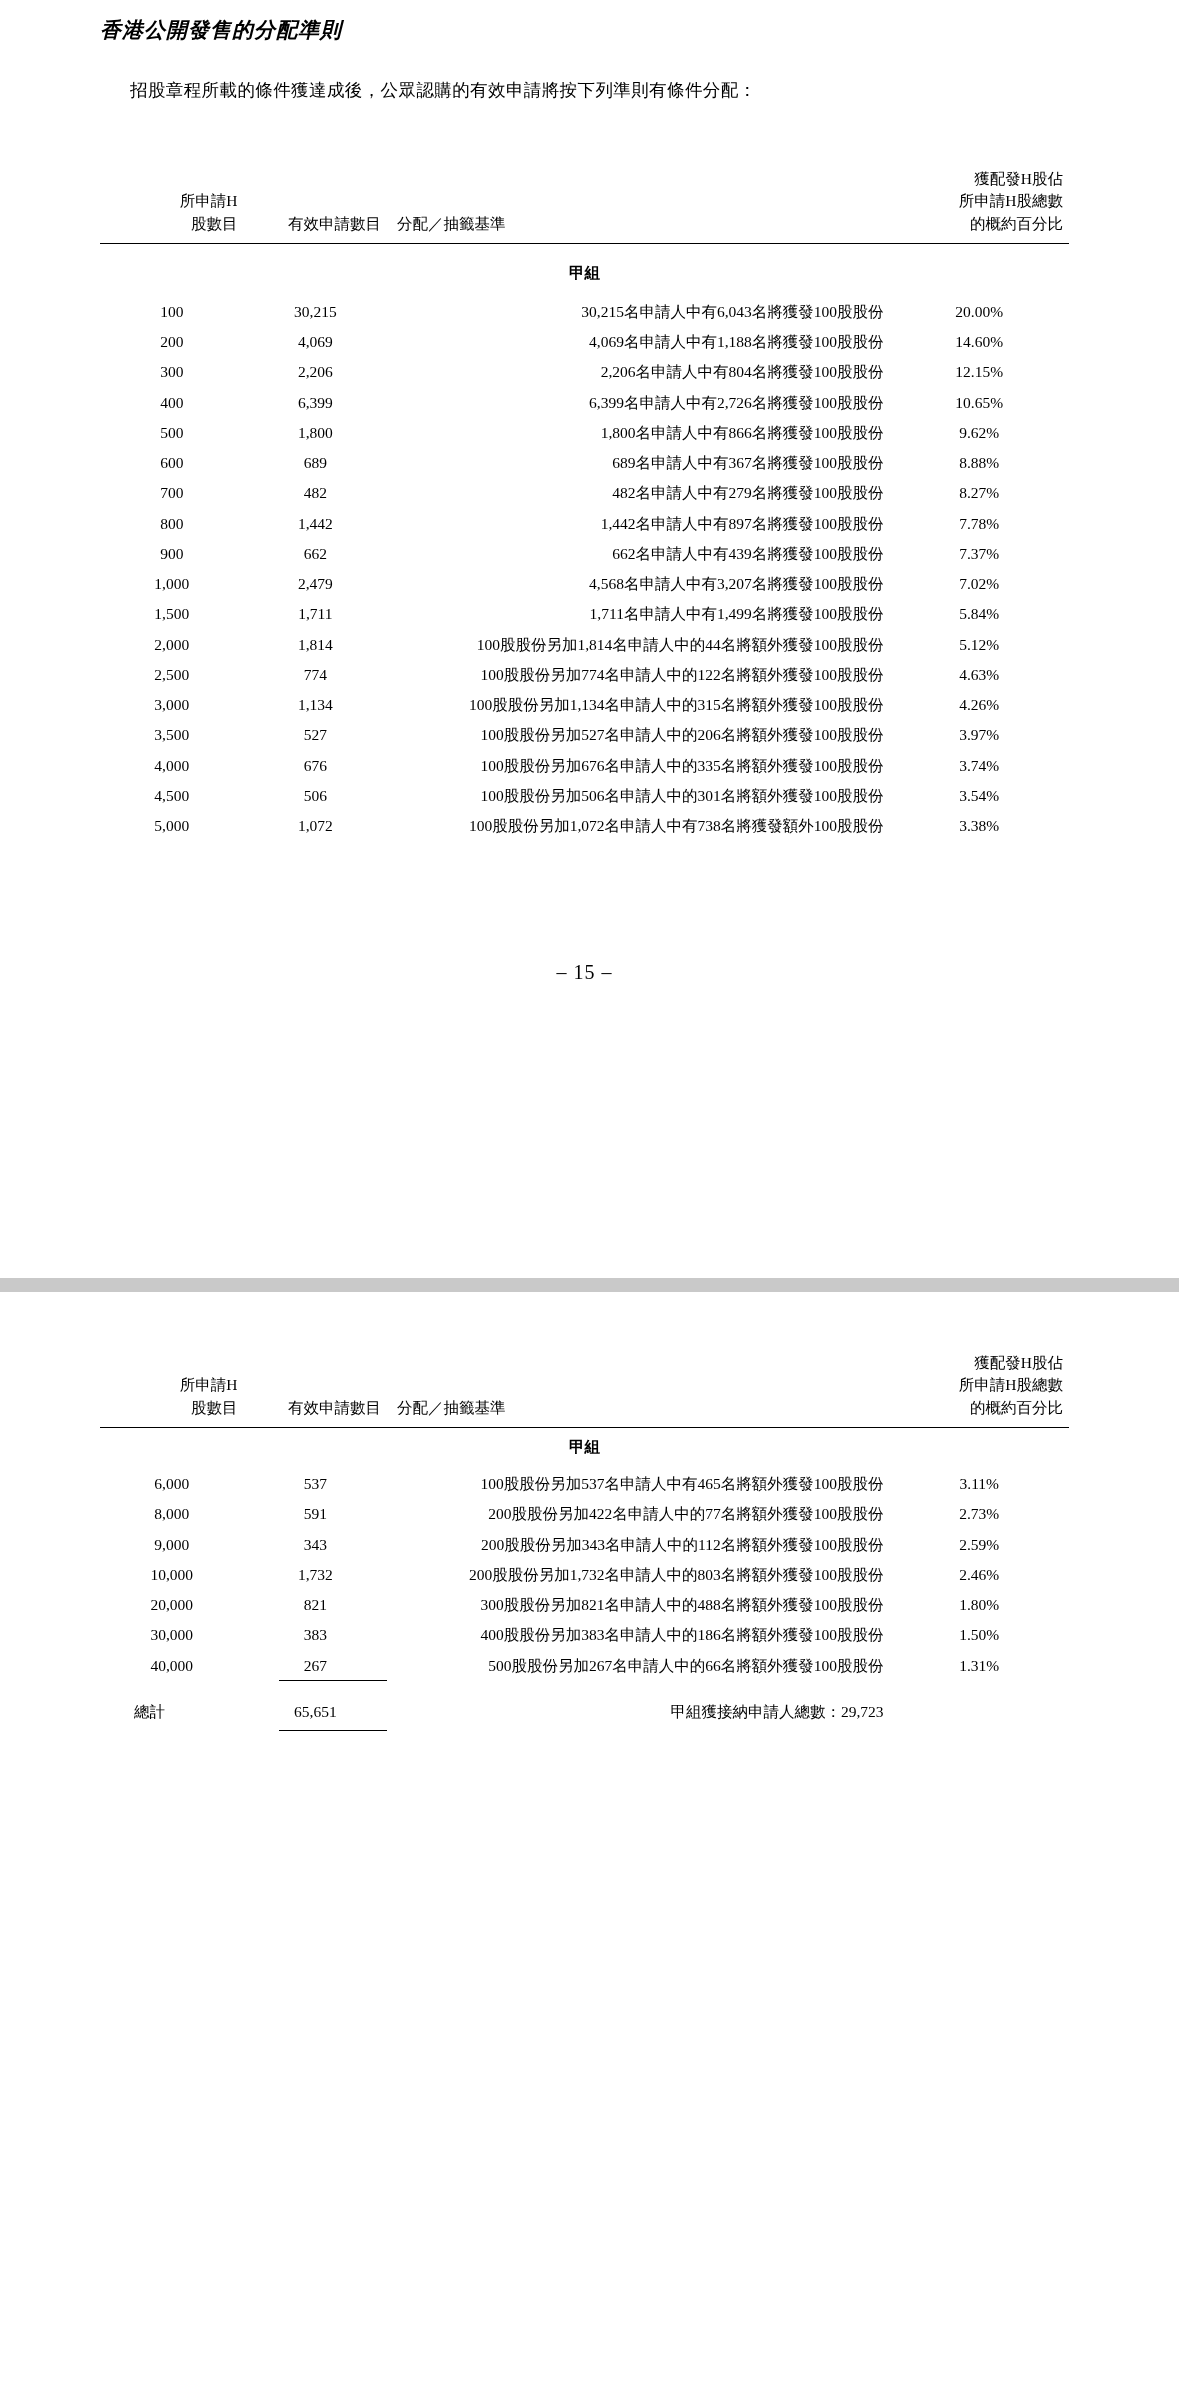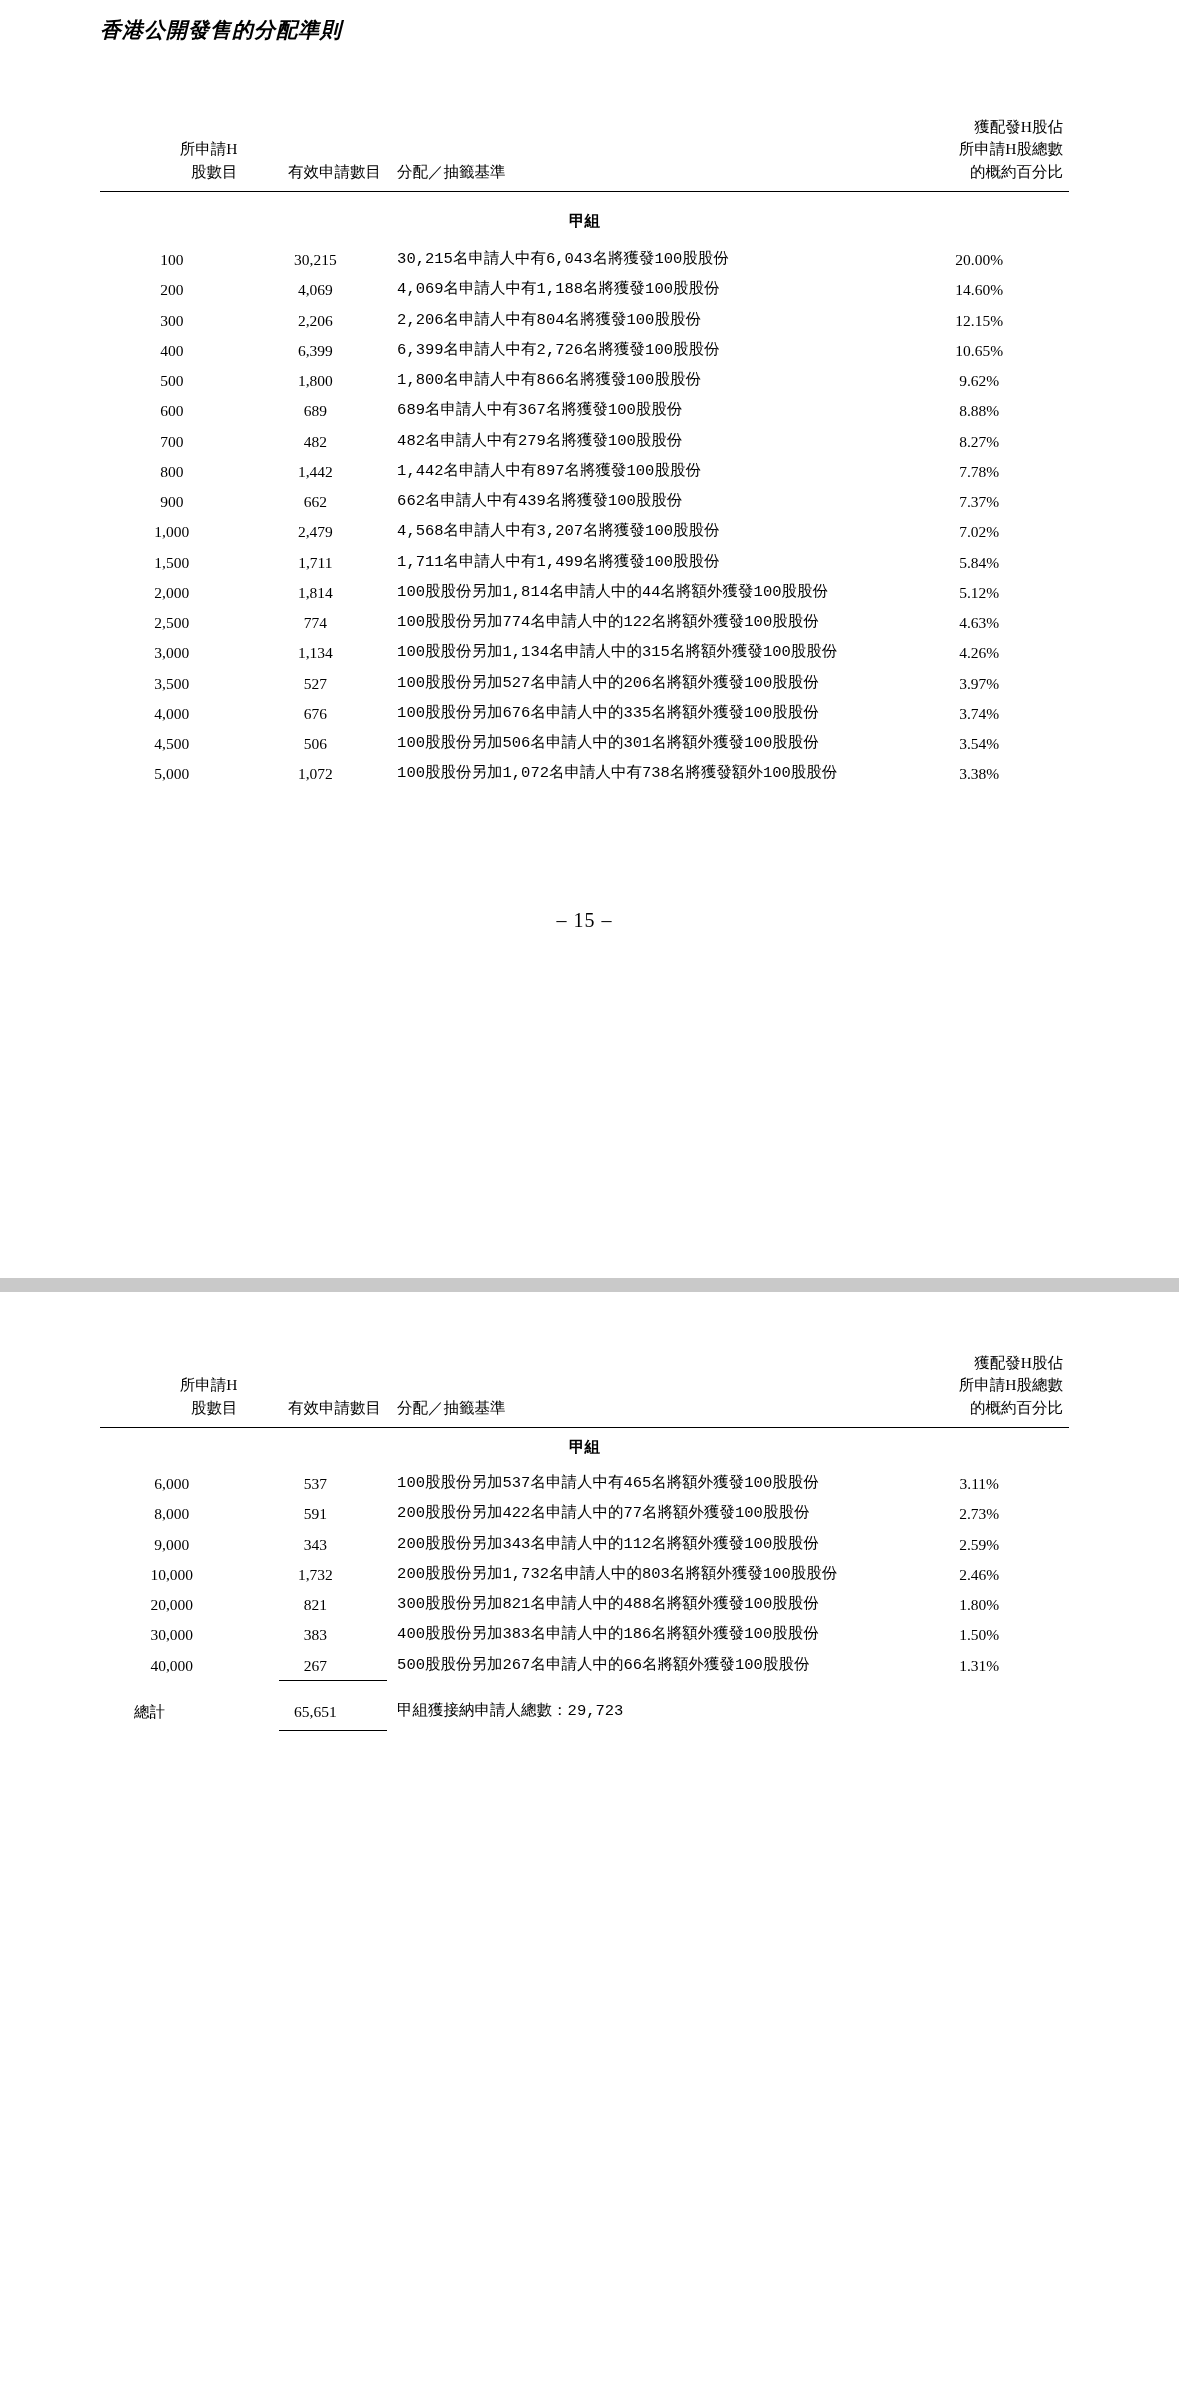--- a/index.html
+++ b/index.html
@@ -90,23 +90,22 @@
   tbody td {
     vertical-align: top;
     padding: 3.5px 6px;
     line-height: 1.5;
   }
   td.num {
     text-align: center;
     white-space: nowrap;
   }
   td.basis {
-    text-align: left;
+    text-align: right;
     padding-left: 10px;
-    font-family: Liberation Mono, monospace;
   }
   td.pct {
     text-align: center;
     white-space: nowrap;
   }
   .total-row td {
     padding-top: 12px;
   }
   .total-label {
     text-align: left;
@@ -139,20 +138,21 @@
   .p2-top { height: 60px; }
 </style>
 </head>
 <body>
 
 <div class="page page-one">
   <div class="inner">
 
     <div class="doc-title">香港公開發售的分配準則</div>
 
+    <div class="intro">招股章程所載的條件獲達成後，公眾認購的有效申請將按下列準則有條件分配：</div>
 
     <div class="spacer-md"></div>
 
     <table class="alloc">
       <colgroup>
         <col class="c1">
           <col class="c2">
           <col class="c3">
           <col class="c4">
       </colgroup>

